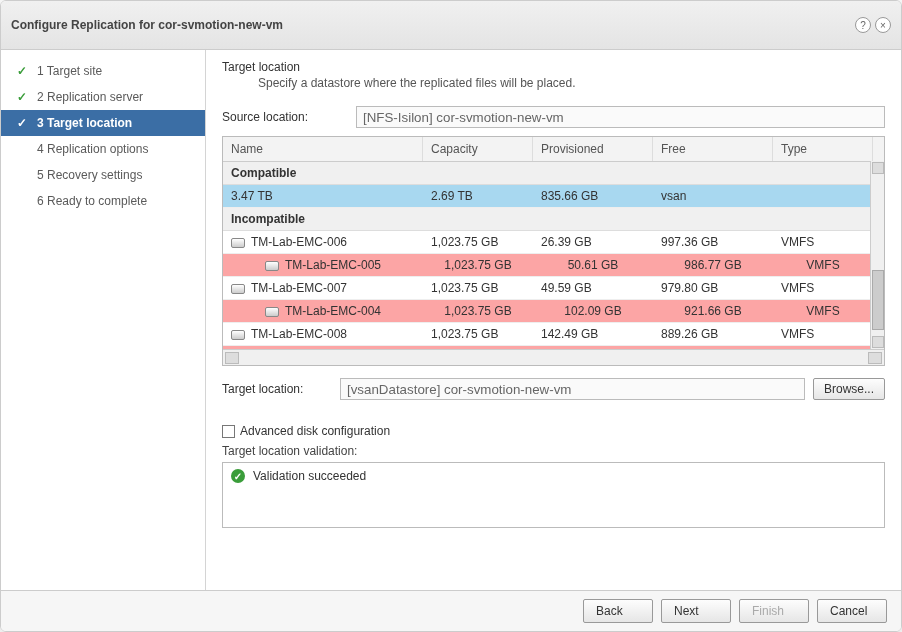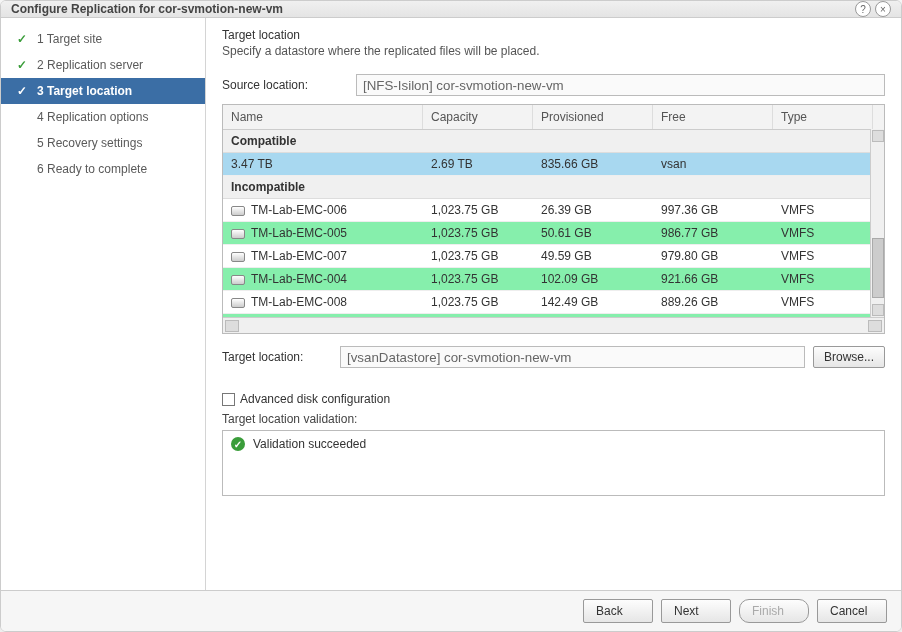--- a/index.html
+++ b/index.html
@@ -16,21 +16,21 @@
     border: 1px solid #ccc;
     border-radius: 6px;
     box-shadow: 0 2px 12px rgba(0,0,0,0.2);
     display: flex;
     flex-direction: column;
     overflow: hidden;
   }
   .titlebar {
     background: linear-gradient(#f0f0f0,#e4e4e4);
     border-bottom: 1px solid #ccc;
-    padding: 0 10px;
+    padding: 16px 10px;
     display: flex;
     align-items: center;
     justify-content: space-between;
   }
   .titlebar-title { font-weight: bold; color: #444; }
   .titlebar-icons { display:flex; gap:4px; }
   .circle-btn {
     width:16px; height:16px; border:1px solid #999; border-radius:50%;
     display:flex; align-items:center; justify-content:center;
     font-size:10px; color:#666; background:#fff; cursor:pointer;
@@ -62,21 +62,21 @@
   .step.active .chk { color:#fff; }
   .step.pending .chk { visibility:hidden; }
   .main {
     flex:1;
     padding: 10px 16px 0 16px;
     display:flex;
     flex-direction:column;
     overflow:hidden;
   }
   .hdr { font-weight:normal; color:#333; margin-bottom:2px; }
-  .sub { color:#555; margin-bottom:16px; }
+  .sub { color:#555; margin-bottom:16px;margin-left:36px; }
   .row { display:flex; align-items:center; margin-bottom:8px; gap:24px; }
   .row-label { width:110px; color:#333; }
   .text-input {
     flex:1; border:1px solid #bbb; padding:3px 6px; height:22px;
     background:#fff; color:#666;
   }
   .text-input.ro { background:#fafafa; }
   .dropdown {
     position:relative; border:1px solid #999; height:22px;
     width:230px; display:flex; align-items:center; padding:0 22px 0 6px;
@@ -101,21 +101,21 @@
     grid-template-columns: 200px 110px 120px 120px 100px;
   }
   .grid-head {
     background:#f3f3f3; border-bottom:1px solid #ccc;
     font-size:12px; color:#555;
   }
   .grid-head > div { padding:5px 8px; border-right:1px solid #ddd; }
   .grid-body { overflow-y:auto; flex:1; }
   .grid-row > div { padding:4px 8px; white-space:nowrap; overflow:hidden; text-overflow:ellipsis; }
   .grid-row { border-bottom:1px solid #eee; background:#fff; }
-  .grid-row.alt { background:#86efac; }
+  .grid-row.alt { background:#fca5a5;text-align:center; }
   .grid-row.selected { background:#a8d8f0; }
   .section-row { font-weight:bold; background:#f0f0f0; padding:4px 8px; border-bottom:1px solid #ddd; }
   .ds-icon {
     display:inline-block; width:14px; height:10px; border:1px solid #888;
     border-radius:2px; margin-right:6px; vertical-align:middle;
     background:linear-gradient(#fff,#ccc);
   }
   .hscroll {
     height:16px; border-top:1px solid #ccc; background:#f0f0f0;
     display:flex; align-items:center; justify-content:space-between;
@@ -141,21 +141,21 @@
   }
   .footer {
     border-top:1px solid #ccc; background:#f6f6f6;
     padding:8px 14px; display:flex; justify-content:flex-end; gap:8px;
   }
   .btn {
     min-width:70px; padding:4px 12px; border:1px solid #999;
     background:linear-gradient(#fdfdfd,#e6e6e6); border-radius:2px;
     cursor:pointer; color:#333;
   }
-  .btn.disabled { color:#aaa; cursor:default;border-radius:10px; }
+  .btn.disabled { color:#aaa; cursor:default; }
   .vscroll-hint {
     position:absolute; right:0; top:24px; bottom:16px; width:14px;
     background:#f0f0f0; border-left:1px solid #ccc;
     display:flex; flex-direction:column; justify-content:space-between; align-items:center;
   }
   .vscroll-hint .cap { width:12px; height:12px; background:#ddd; border:1px solid #bbb; margin:1px 0;}
   .vscroll-hint .thumb { width:12px; flex:0 0 60px; background:#ccc; border:1px solid #aaa; margin-top:90px;}
 </style>
 </head>
 <body>

